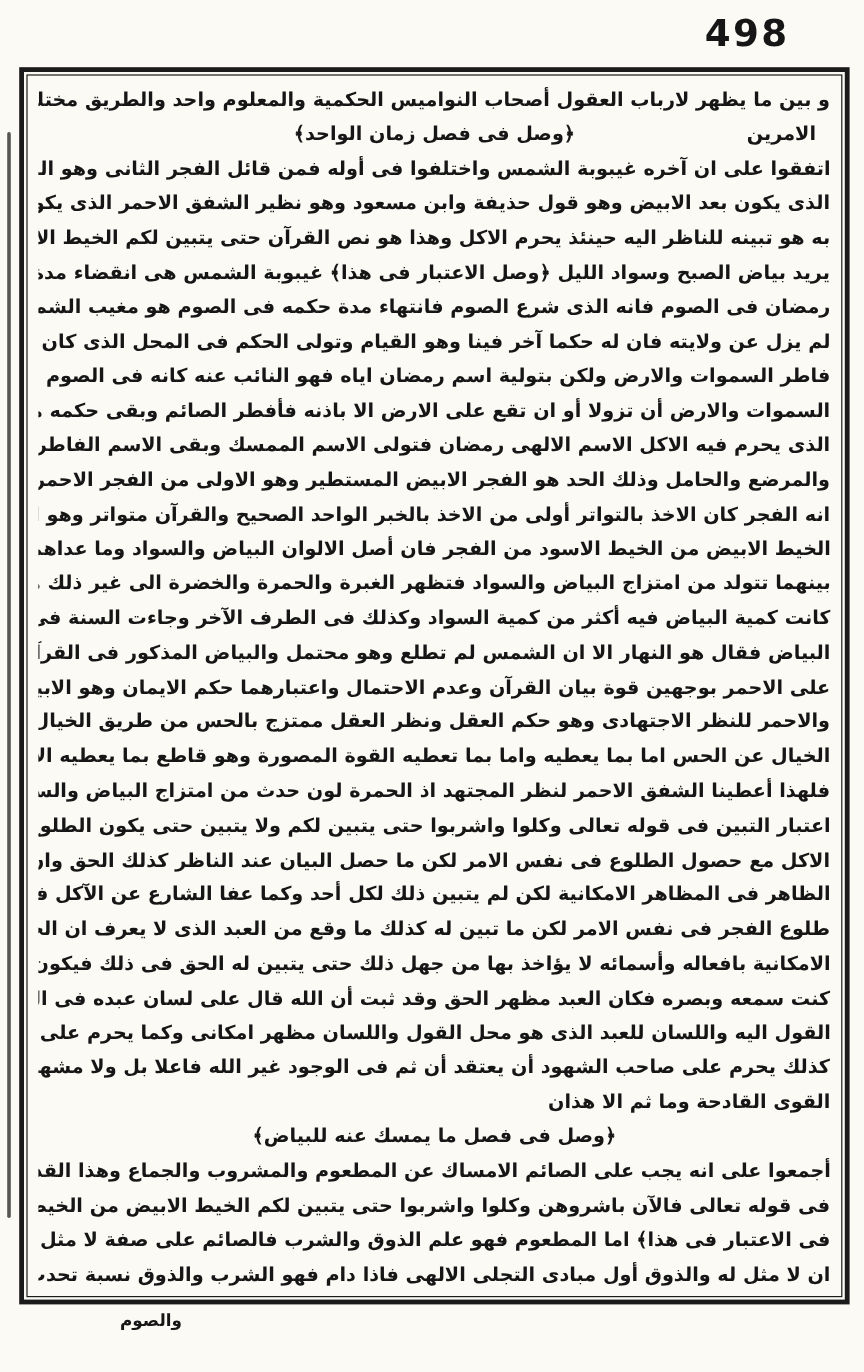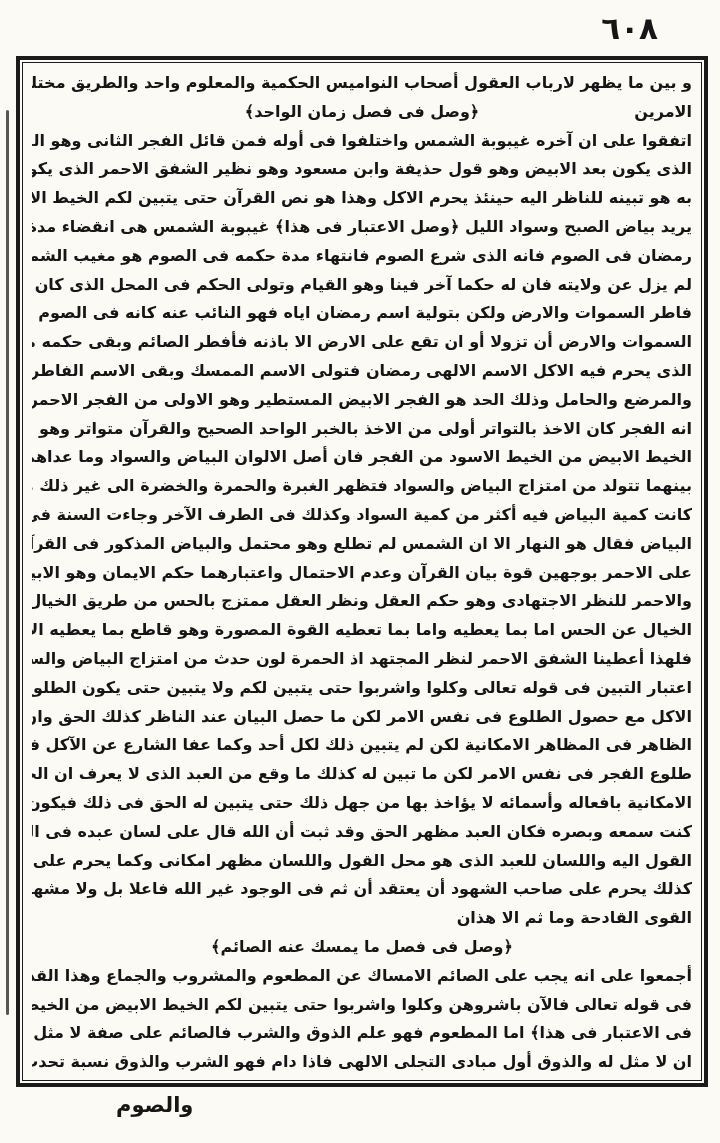--- a/index.html
+++ b/index.html
@@ -45,33 +45,33 @@
   .line-center{
     height:28.8px;line-height:28.8px;
     text-align:center;text-align-last:center;
     overflow:hidden;white-space:nowrap;
   }
   .line-split{
     position:relative;height:28.8px;line-height:28.8px;
     text-align:center;text-align-last:center;white-space:nowrap;
   }
   .line-split .right-word{
-    position:absolute;right:0;top:0;
+    position:absolute;right:12px;top:0;
   }
   .catchword{
-    position:absolute;left:116px;top:1093px;
-    font-size:21px;font-weight:bold;direction:rtl;
+    position:absolute;left:100px;top:1093px;
+    font-size:14px;font-weight:bold;direction:rtl;
   }
 </style>
 </head>
 <body>
 
 <div class="gutter-line"></div>
 
-<div class="page-number">٦٠٨</div>
+<div class="page-number">498</div>
 
 <div class="frame">
   <div class="frame-inner">
     <div class="textblock">
       <div class="line">و بين ما يظهر لارباب العقول أصحاب النواميس الحكمية والمعلوم واحد والطريق مختلف وصاحب الذوق يفرق بين</div>
       <div class="line-split">
         <span class="right-word">الامرين</span>
         <span>﴿وصل فى فصل زمان الواحد﴾</span>
       </div>
       <div class="line">اتفقوا على ان آخره غيبوبة الشمس واختلفوا فى أوله فمن قائل الفجر الثانى وهو المستطير ومن قائل هو الفجر الاحمر</div>
@@ -95,21 +95,21 @@
       <div class="line">فلهذا أعطينا الشفق الاحمر لنظر المجتهد اذ الحمرة لون حدث من امتزاج البياض والسواد وهو امتزاج خاص وأما</div>
       <div class="line">اعتبار التبين فى قوله تعالى وكلوا واشربوا حتى يتبين لكم ولا يتبين حتى يكون الطلوع واليه أذهب فى الحكم فلم يحرم</div>
       <div class="line">الاكل مع حصول الطلوع فى نفس الامر لكن ما حصل البيان عند الناظر كذلك الحق وان كان فى نفس الامر هو</div>
       <div class="line">الظاهر فى المظاهر الامكانية لكن لم يتبين ذلك لكل أحد وكما عفا الشارع عن الآكل فى أكله وأباح له الاكل مع تحقق</div>
       <div class="line">طلوع الفجر فى نفس الامر لكن ما تبين له كذلك ما وقع من العبد الذى لا يعرف ان الحق هو الظاهر فى المظاهر</div>
       <div class="line">الامكانية بافعاله وأسمائه لا يؤاخذ بها من جهل ذلك حتى يتبين له الحق فى ذلك فيكون على بصيرة فى قوله اذا أحببته</div>
       <div class="line">كنت سمعه وبصره فكان العبد مظهر الحق وقد ثبت أن الله قال على لسان عبده فى الصلاة سمع الله لمن حمده فنسب</div>
       <div class="line">القول اليه واللسان للعبد الذى هو محل القول واللسان مظهر امكانى وكما يحرم على المكلف الاكل عند تبين الفجر</div>
       <div class="line">كذلك يحرم على صاحب الشهود أن يعتقد أن ثم فى الوجود غير الله فاعلا بل ولا مشهودا اذ كان قد علم فى الحديث</div>
       <div class="line-end">القوى القادحة وما ثم الا هذان</div>
-      <div class="line-center">﴿وصل فى فصل ما يمسك عنه الصائم﴾</div>
+      <div class="line-center">﴿وصل فى فصل ما يمسك عنه للبياض﴾</div>
       <div class="line">أجمعوا على انه يجب على الصائم الامساك عن المطعوم والمشروب والجماع وهذا القدر هو الذى ورد به نص الكتاب</div>
       <div class="line">فى قوله تعالى فالآن باشروهن وكلوا واشربوا حتى يتبين لكم الخيط الابيض من الخيط الاسود من الفجر ﴿وصل</div>
       <div class="line">فى الاعتبار فى هذا﴾ اما المطعوم فهو علم الذوق والشرب فالصائم على صفة لا مثل لها ومن اتصف بلا مثل له فحكمه</div>
       <div class="line">ان لا مثل له والذوق أول مبادى التجلى الالهى فاذا دام فهو الشرب والذوق نسبة تحدث عند الذائق اذا طعم المذوق</div>
     </div>
   </div>
 </div>
 
 <div class="catchword">والصوم</div>
 

